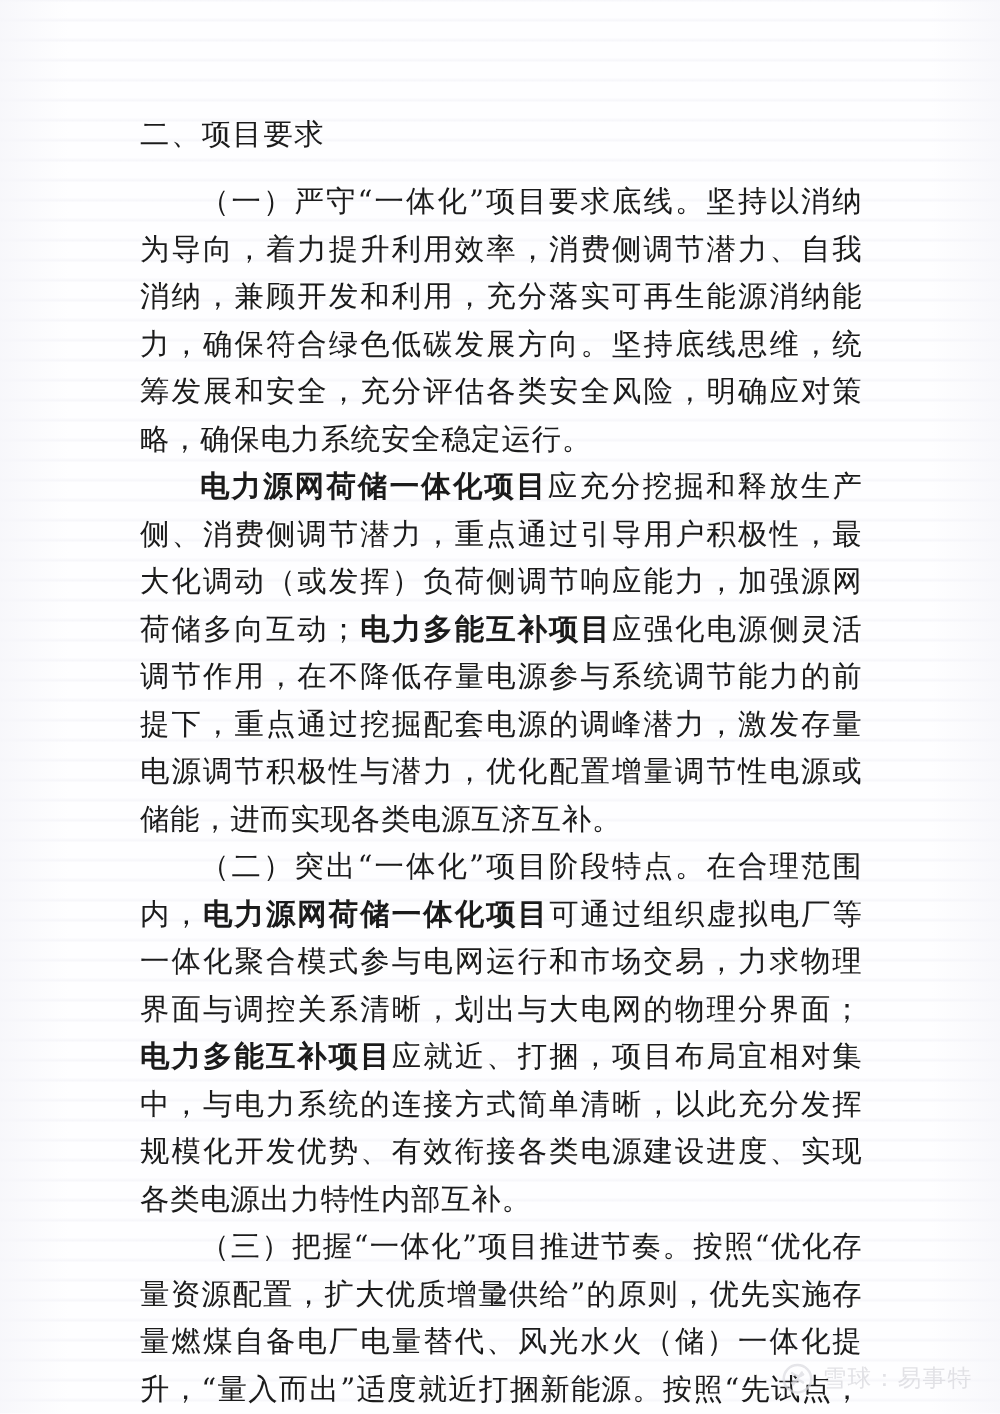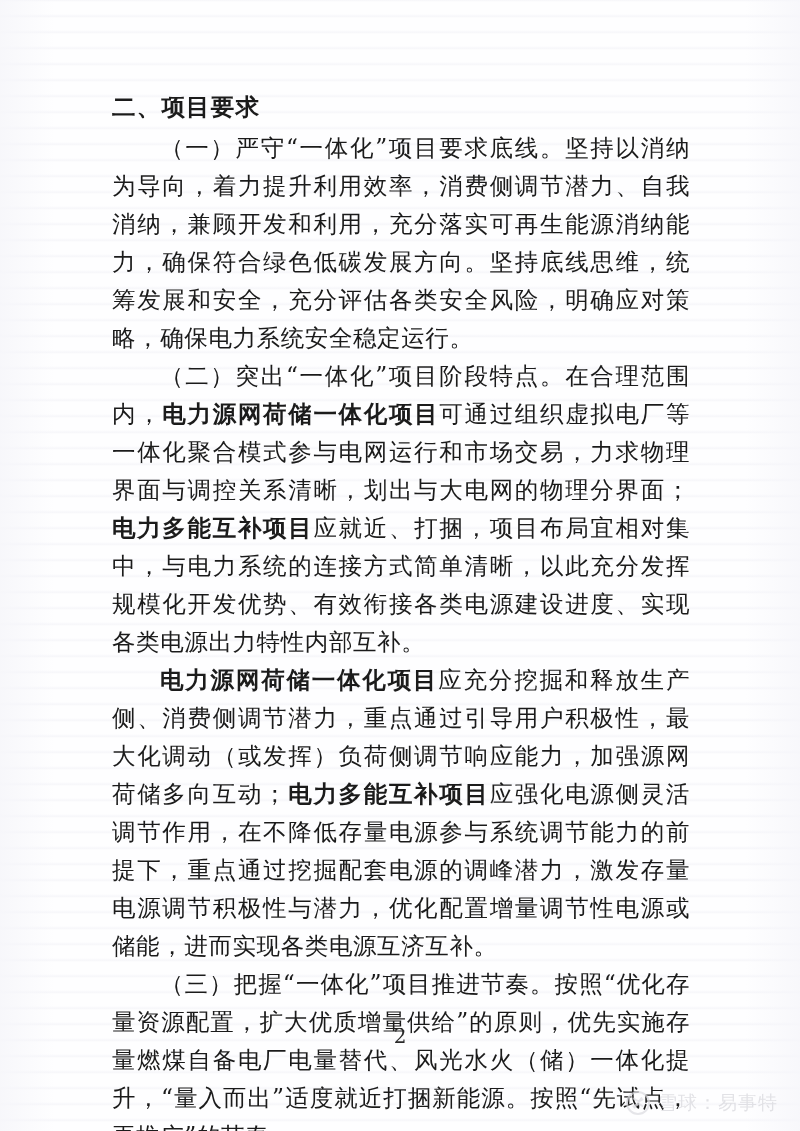--- a/index.html
+++ b/index.html
@@ -61,22 +61,22 @@
     color: #1b1b1b;
     font-size: 23.5px;
     line-height: 38px;
     letter-spacing: 0.6px;
     text-align: justify;
     text-justify: inter-character;
     word-break: break-all;
   }
 
   .heading {
-    font-weight: bold;
-    margin-bottom: 3px;
+    font-weight: normal;
+    margin-bottom: 16px;
     letter-spacing: 1.2px;
   }
 
   .para {
     text-indent: 48px;
   }
 
   .para b,
   .heading b {
     font-weight: bold;
@@ -121,22 +121,22 @@
 
 <div class="page">
 
   <div class="scan-texture"></div>
   <div class="scan-vignette"></div>
 
   <div class="content">
     <h2 class="heading">二、项目要求</h2>
     <div id="paragraphs">
         <p class="para"><span>（一）严守“一体化”项目要求底线。坚持以消纳为导向，着力提升利用效率，消费侧调节潜力、自我消纳，兼顾开发和利用，充分落实可再生能源消纳能力，确保符合绿色低碳发展方向。坚持底线思维，统筹发展和安全，充分评估各类安全风险，明确应对策略，确保电力系统安全稳定运行。</span></p>
+        <p class="para"><b>电力源网荷储一体化项目</b><span>应充分挖掘和释放生产侧、消费侧调节潜力，重点通过引导用户积极性，最大化调动（或发挥）负荷侧调节响应能力，加强源网荷储多向互动；</span><b>电力多能互补项目</b><span>应强化电源侧灵活调节作用，在不降低存量电源参与系统调节能力的前提下，重点通过挖掘配套电源的调峰潜力，激发存量电源调节积极性与潜力，优化配置增量调节性电源或储能，进而实现各类电源互济互补。</span></p>
         <p class="para"><span>（二）突出“一体化”项目阶段特点。在合理范围内，</span><b>电力源网荷储一体化项目</b><span>可通过组织虚拟电厂等一体化聚合模式参与电网运行和市场交易，力求物理界面与调控关系清晰，划出与大电网的物理分界面；</span><b>电力多能互补项目</b><span>应就近、打捆，项目布局宜相对集中，与电力系统的连接方式简单清晰，以此充分发挥规模化开发优势、有效衔接各类电源建设进度、实现各类电源出力特性内部互补。</span></p>
-        <p class="para"><b>电力源网荷储一体化项目</b><span>应充分挖掘和释放生产侧、消费侧调节潜力，重点通过引导用户积极性，最大化调动（或发挥）负荷侧调节响应能力，加强源网荷储多向互动；</span><b>电力多能互补项目</b><span>应强化电源侧灵活调节作用，在不降低存量电源参与系统调节能力的前提下，重点通过挖掘配套电源的调峰潜力，激发存量电源调节积极性与潜力，优化配置增量调节性电源或储能，进而实现各类电源互济互补。</span></p>
         <p class="para"><span>（三）把握“一体化”项目推进节奏。按照“优化存量资源配置，扩大优质增量供给”的原则，优先实施存量燃煤自备电厂电量替代、风光水火（储）一体化提升，“量入而出”适度就近打捆新能源。按照“先试点，再推广”的节奏，</span></p>
       </div>
   </div>
 
   <div class="page-number">2</div>
 
   <div class="watermark">
     <span class="watermark-logo">
       <svg viewBox="0 0 26 26" width="26" height="26" aria-hidden="true">
         <circle cx="13" cy="13" r="11" fill="none" stroke="#dcdce1" stroke-width="2"></circle>

